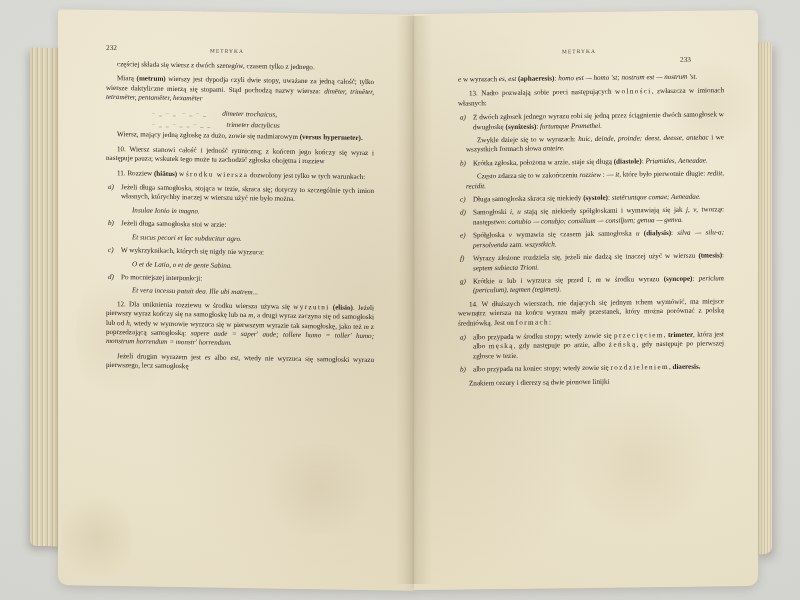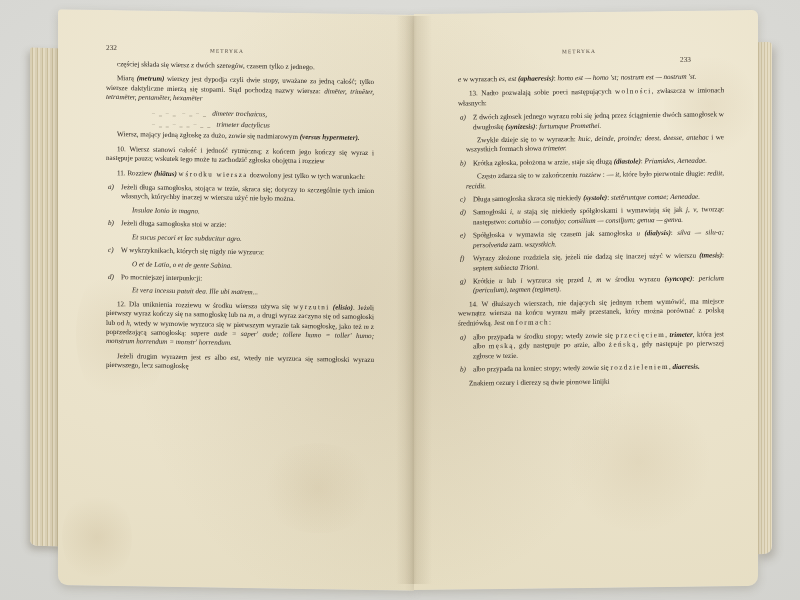--- a/index.html
+++ b/index.html
@@ -128,37 +128,37 @@
   .quote{
     font-style:italic;
     text-align:left;
     margin:3px 0 4px 26px;
   }
   .sub{
     text-indent:11px;
     margin:3px 0 4px 8px;
   }
   i,em{font-style:italic;}
-  .bi{font-style:italic;font-weight:bold;}
+  .bi{font-weight:bold;}
   .sp{letter-spacing:1.4px;}
 
   
   .scan{
     margin:2px 0 2px 0;
     text-align:left;
     padding-left:46px;
     white-space:nowrap;
   }
   .marks{
     color:#6b6152;
     letter-spacing:1.2px;
     font-size:6px;
     opacity:.72;
   }
-  .scanname{font-style:italic;margin-left:5px;}
+  .scanname{font-style:italic;margin-left:15px;}
 </style>
 </head>
 <body>
 
 <div id="surface"></div>
 
 <div id="book">
 
   <div class="edge-stack"></div>
   <div class="edge-stack-right"></div>
@@ -229,21 +229,21 @@
     <div class="text-col" style="left:44px;top:62px;width:266px;">
 
       <p class="para-ni"><i>e</i> w wyrazach <i>es, est</i> <span class="bi">(aphaeresis)</span>: <i>homo est — homo 'st; nostrum est — nostrum 'st.</i></p>
 
       <p class="para">13. Nadto pozwalają sobie poeci następujących <span class="sp">wolności</span>, zwłaszcza w imionach własnych:</p>
 
       <div class="item">
         <span class="mk">a)</span>
         Z dwóch zgłosek jednego wyrazu robi się jedną przez ściągnienie dwóch samogłosek w dwugłoskę <span class="bi">(synizesis)</span>: <i>furtumque Promethei.</i>
       </div>
-      <div class="sub">Zwykle dzieje się to w wyrazach: <i>huic, deinde, proinde; deest, deesse, antehac</i> i we wszystkich formach słowa <i>trimeter.</i></div>
+      <div class="sub">Zwykle dzieje się to w wyrazach: <i>huic, deinde, proinde; deest, deesse, antehac</i> i we wszystkich formach słowa <i>anteire.</i></div>
 
       <div class="item">
         <span class="mk">b)</span>
         Krótka zgłoska, położona w arzie, staje się długą <span class="bi">(diastole)</span>: <i>Priamides, Aeneadae.</i>
       </div>
       <div class="sub">Często zdarza się to w zakończeniu <i>rozziew</i> : — <i>it</i>, które było pierwotnie długie: <i>rediit, recidit.</i></div>
 
       <div class="item">
         <span class="mk">c)</span>
         Długa samogłoska skraca się niekiedy <span class="bi">(systole)</span>: <i>stetĕruntque comae; Aeneadae.</i>

